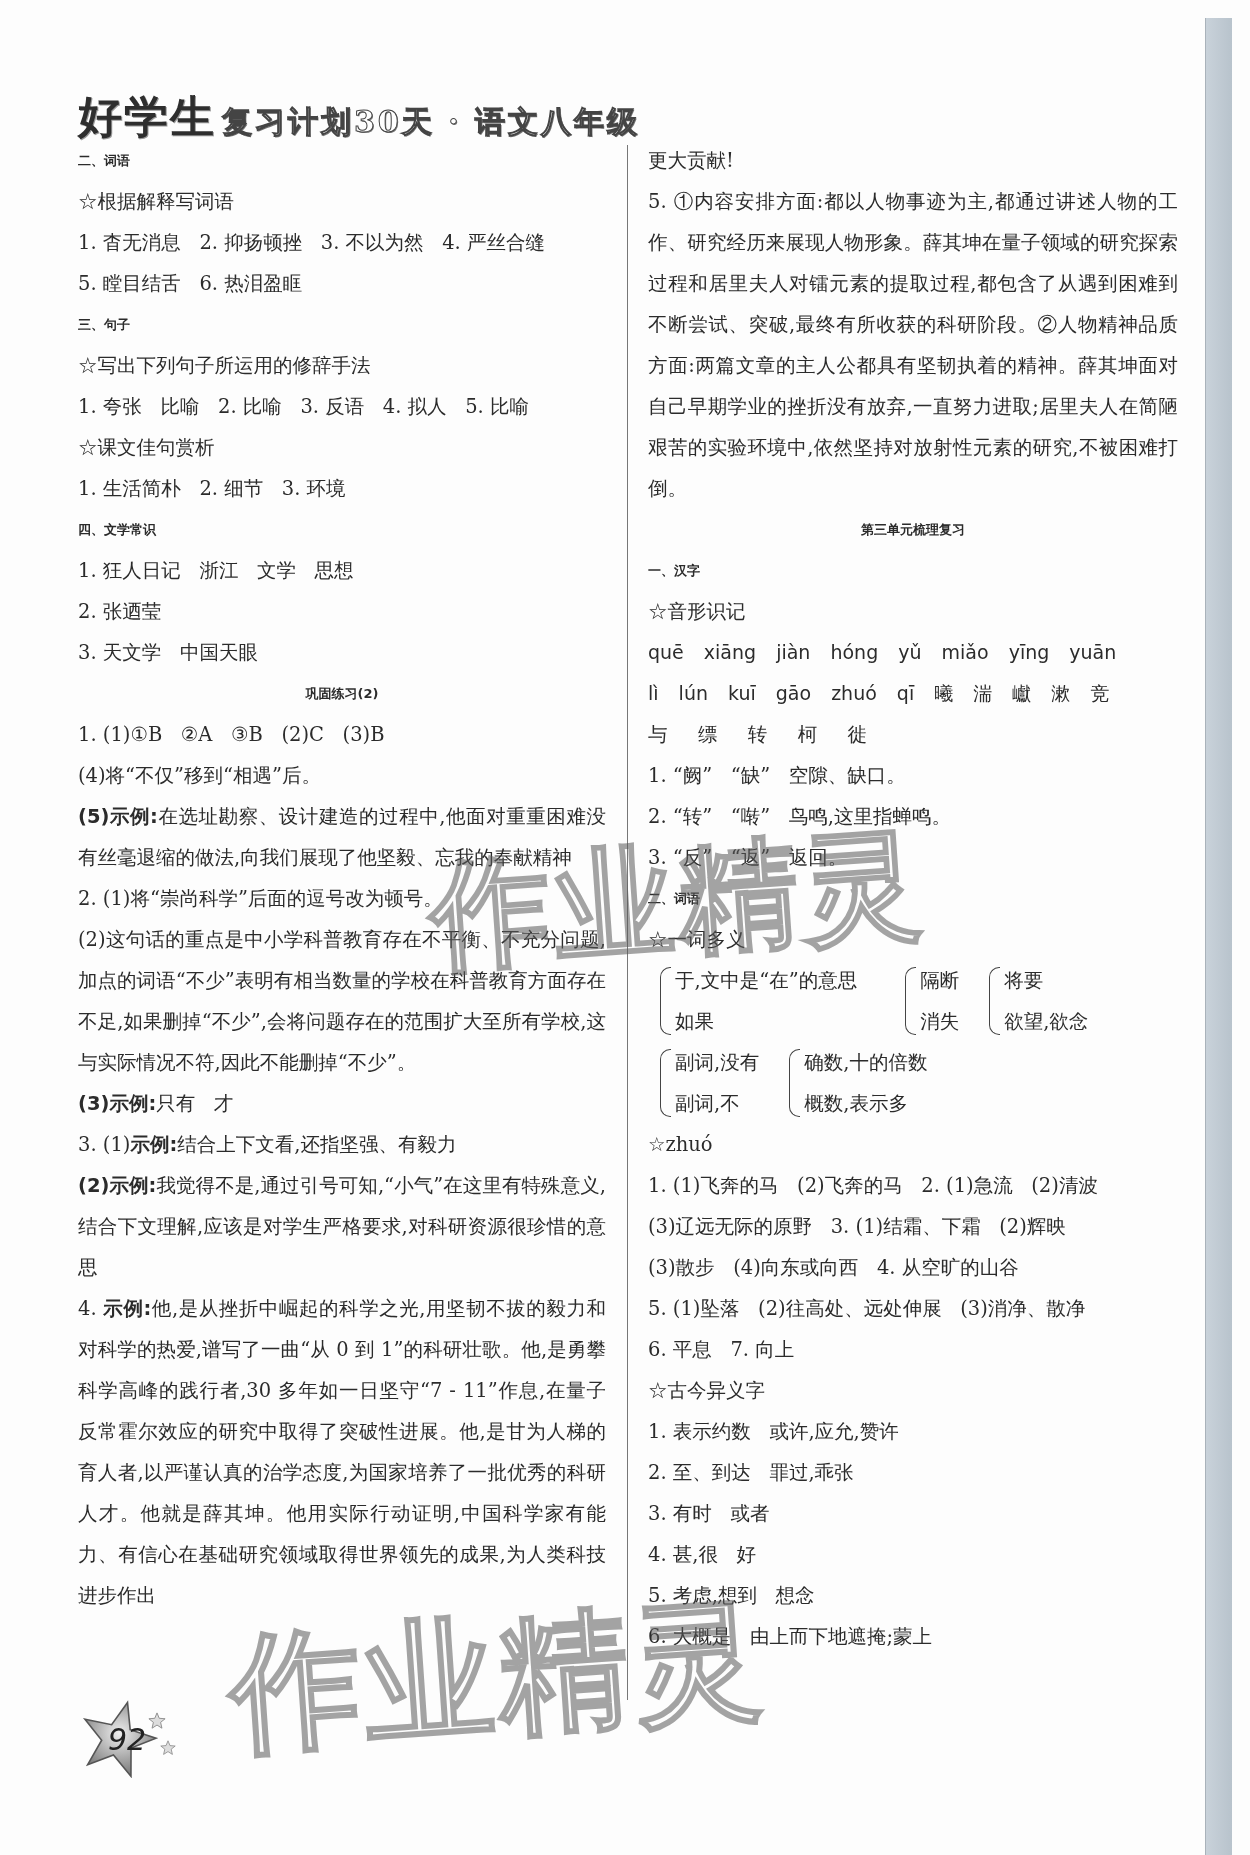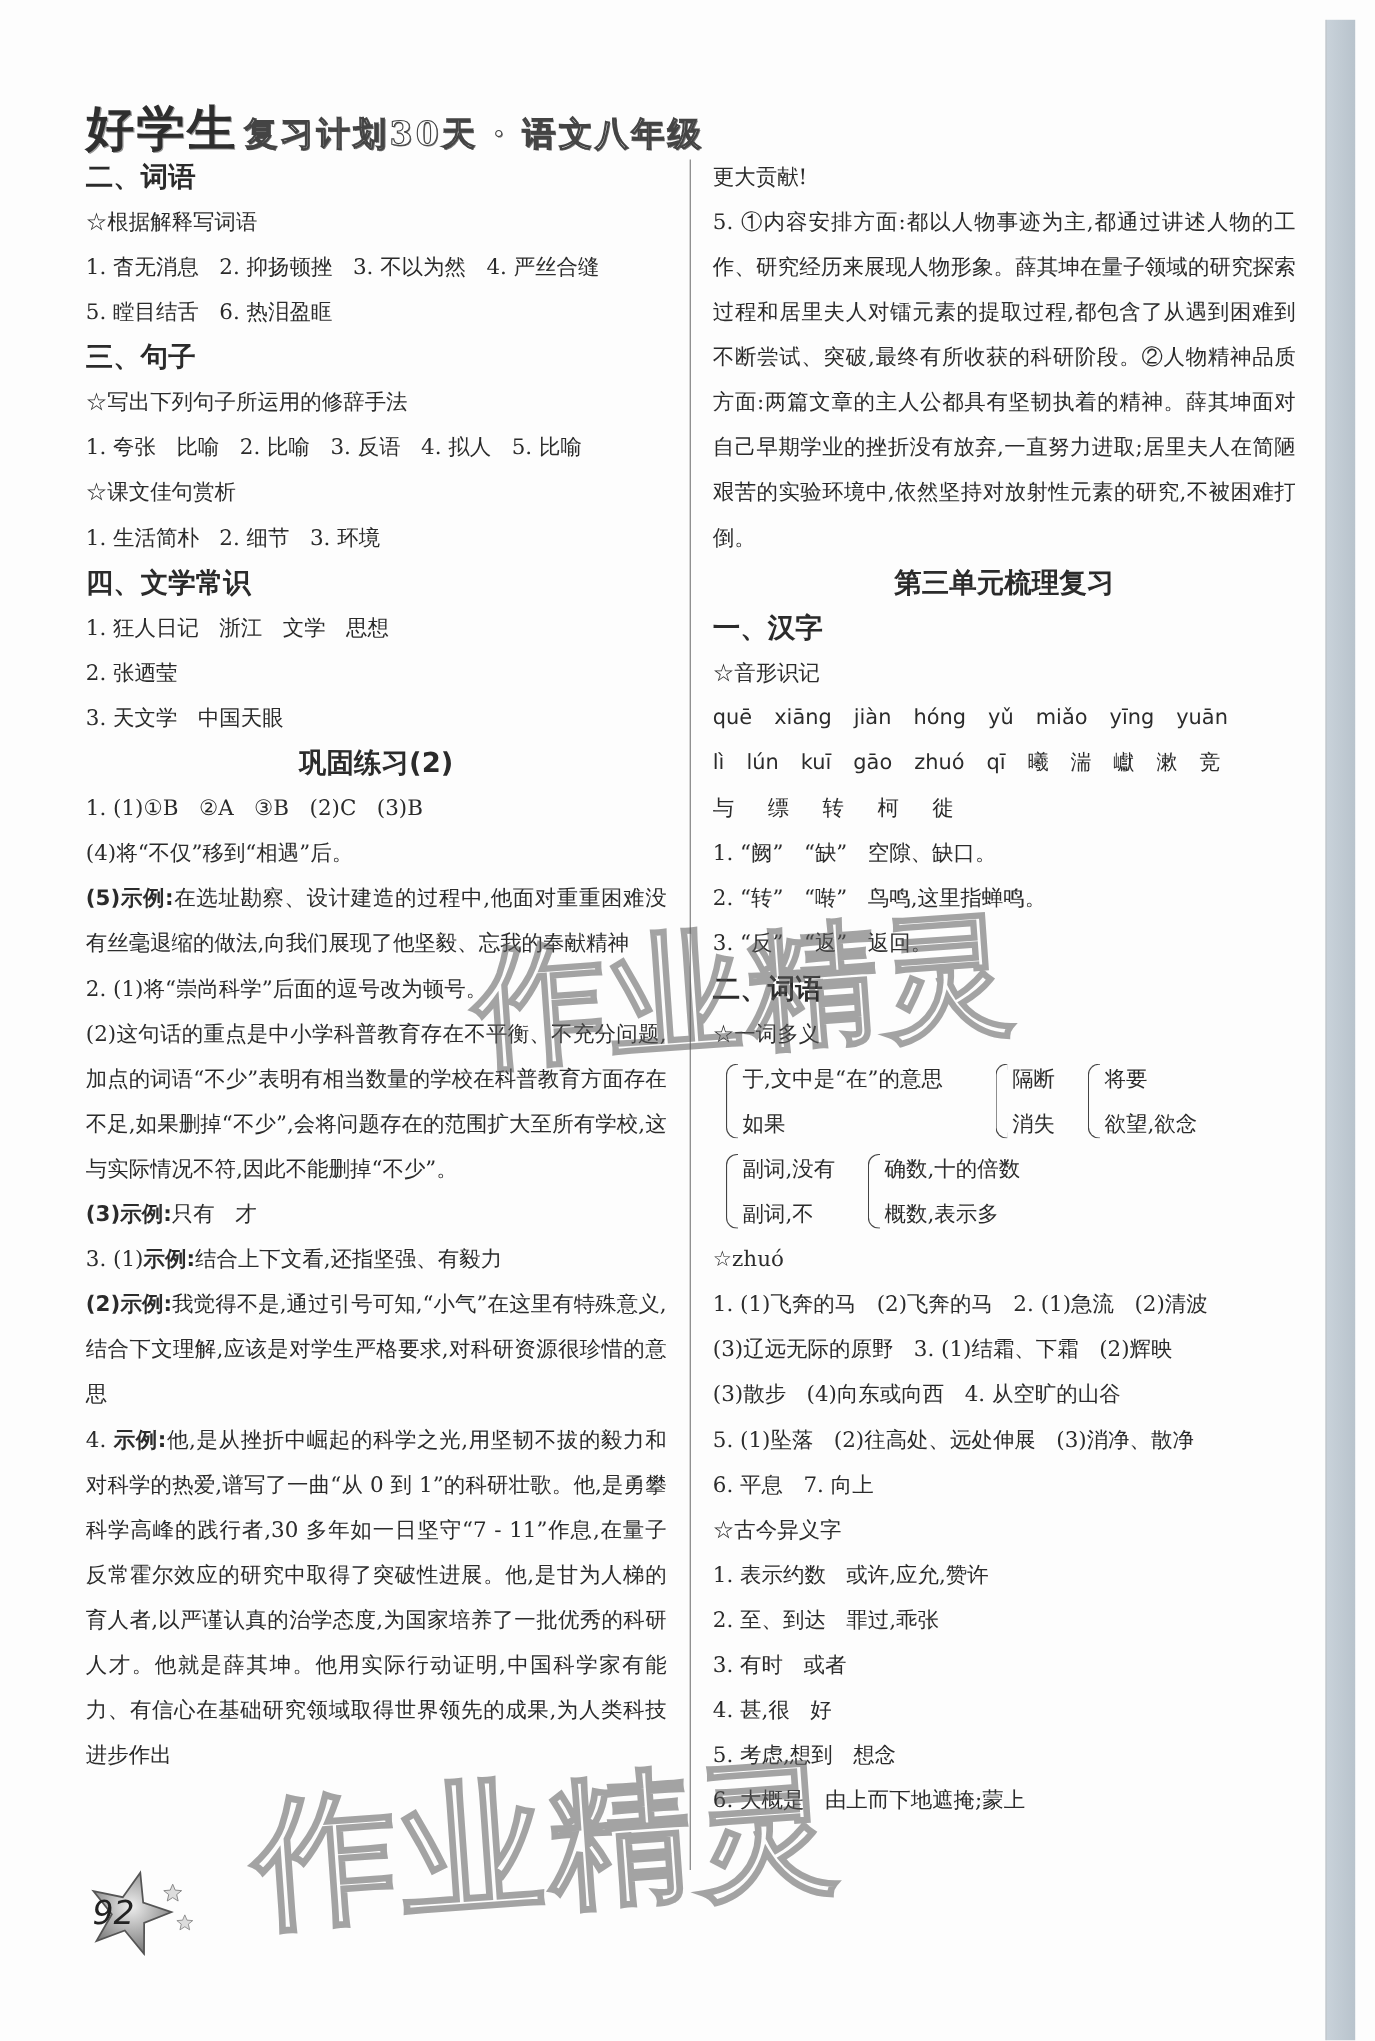--- a/index.html
+++ b/index.html
@@ -28,37 +28,37 @@
     font-size:19.5px; line-height:41px;
   }
   .col.left { left:78px; }
   .col.right { left:648px; width:530px; }
   .divider {
     position:absolute; left:627px; top:145px; width:1px; height:1555px; background:#777;
   }
   .line { white-space:nowrap; height:41px; overflow:visible; }
   .wrap { white-space:normal; text-align:justify; }
   .h {
-    font-family:"DejaVu Sans","Liberation Sans",sans-serif; font-weight:bold; font-size:25px;
+    font-family:"DejaVu Sans","Liberation Sans",sans-serif; font-weight:bold; font-size:13px;
   }
   .center { text-align:center; }
   .b { font-family:"DejaVu Sans","Liberation Sans",sans-serif; font-weight:bold; }
   .pinyin { font-family:"DejaVu Sans","Liberation Sans",sans-serif; font-size:19px; word-spacing:14px; }
   .brace-block { display:flex; align-items:center; height:82px; }
   .brace {
     width:10px; height:66px; border:1.5px solid #444; border-right:none;
     border-radius:10px 0 0 10px; margin-right:4px;
   }
   .stack { display:flex; flex-direction:column; line-height:41px; }
   .bgroup { display:flex; align-items:center; margin-right:18px;padding-left:12px; }
   .page-star {
     position:absolute; left:78px; top:1698px; width:80px; height:80px;
   }
   .page-num {
-    position:absolute; left:84px; top:1722px; font-family:"DejaVu Sans","Liberation Sans",sans-serif;
+    position:absolute; left:108px; top:1722px; font-family:"DejaVu Sans","Liberation Sans",sans-serif;
     font-size:30px; font-style:italic; color:#222;
   }
   .watermark {
     position:absolute; font-family:"DejaVu Sans","Liberation Sans",sans-serif; font-weight:bold;
     color:transparent; -webkit-text-stroke:2px rgba(90,90,90,0.55); letter-spacing:4px;
     pointer-events:none;
   }
 </style>
 </head>
 <body>

